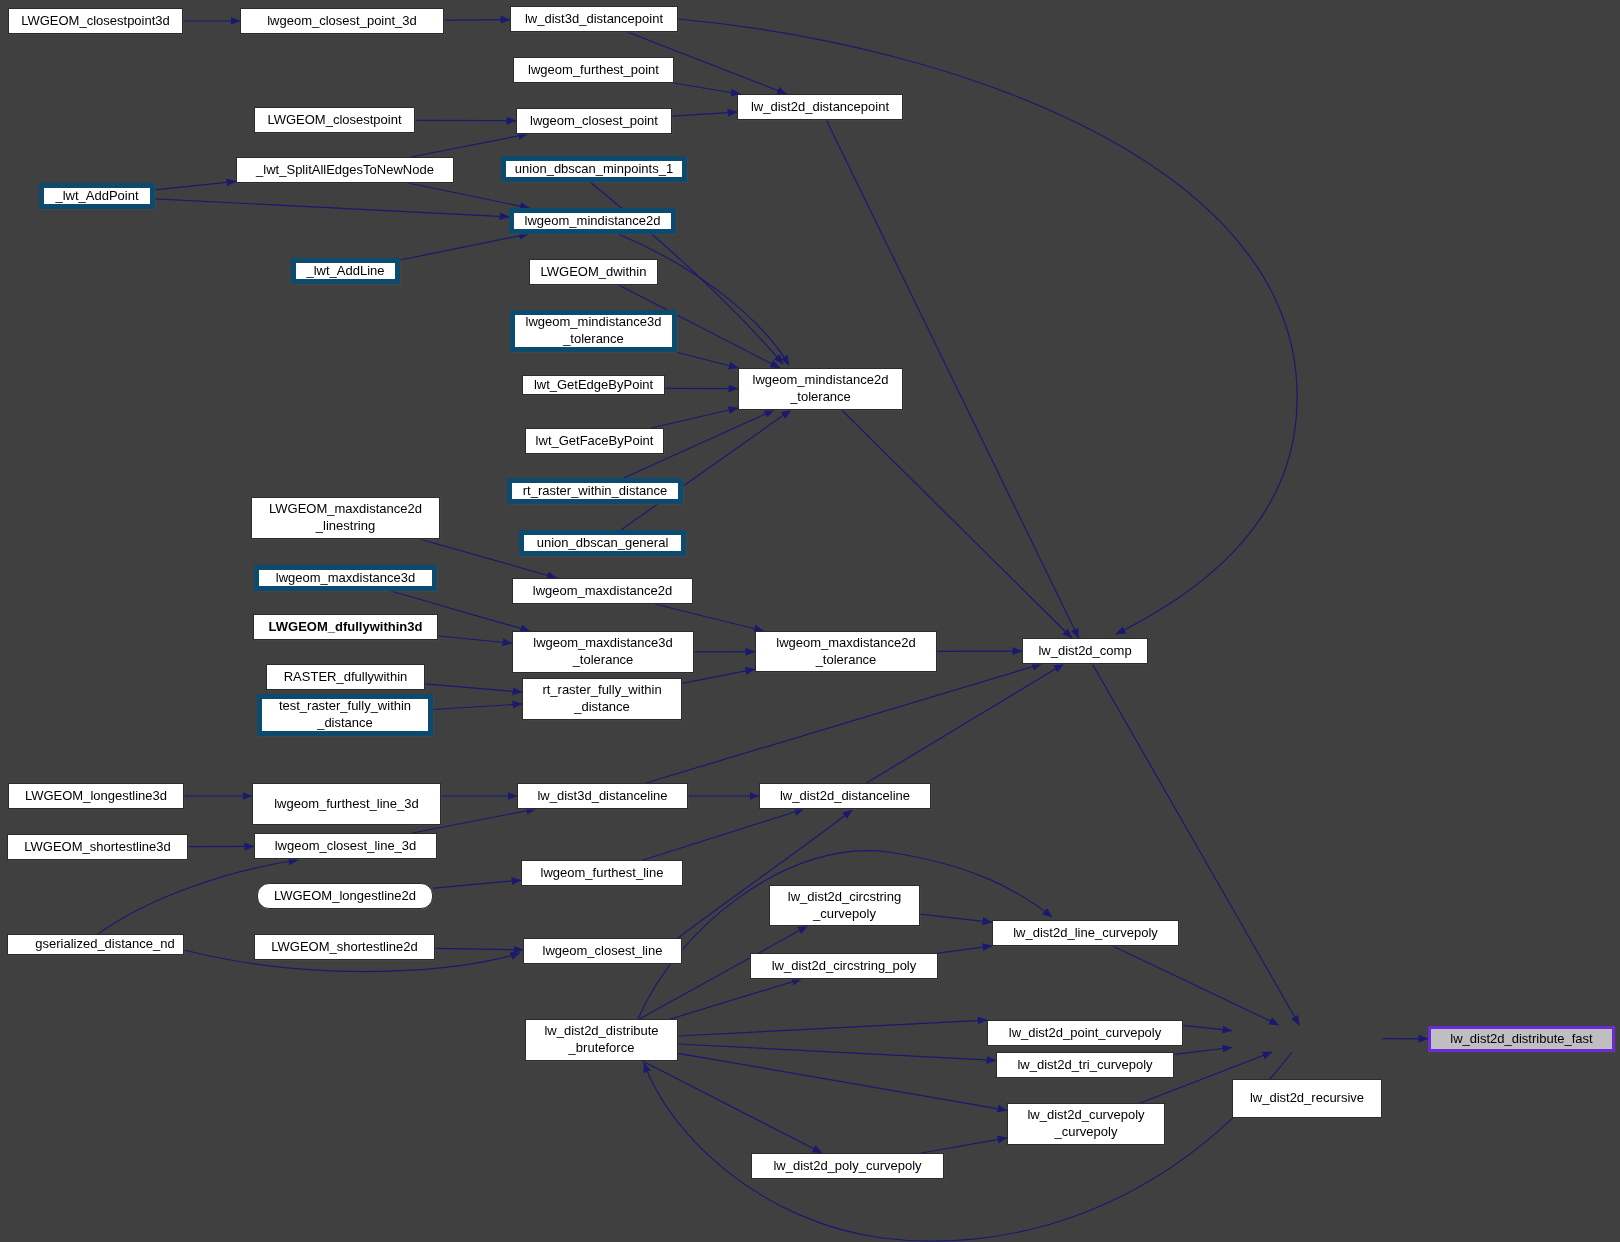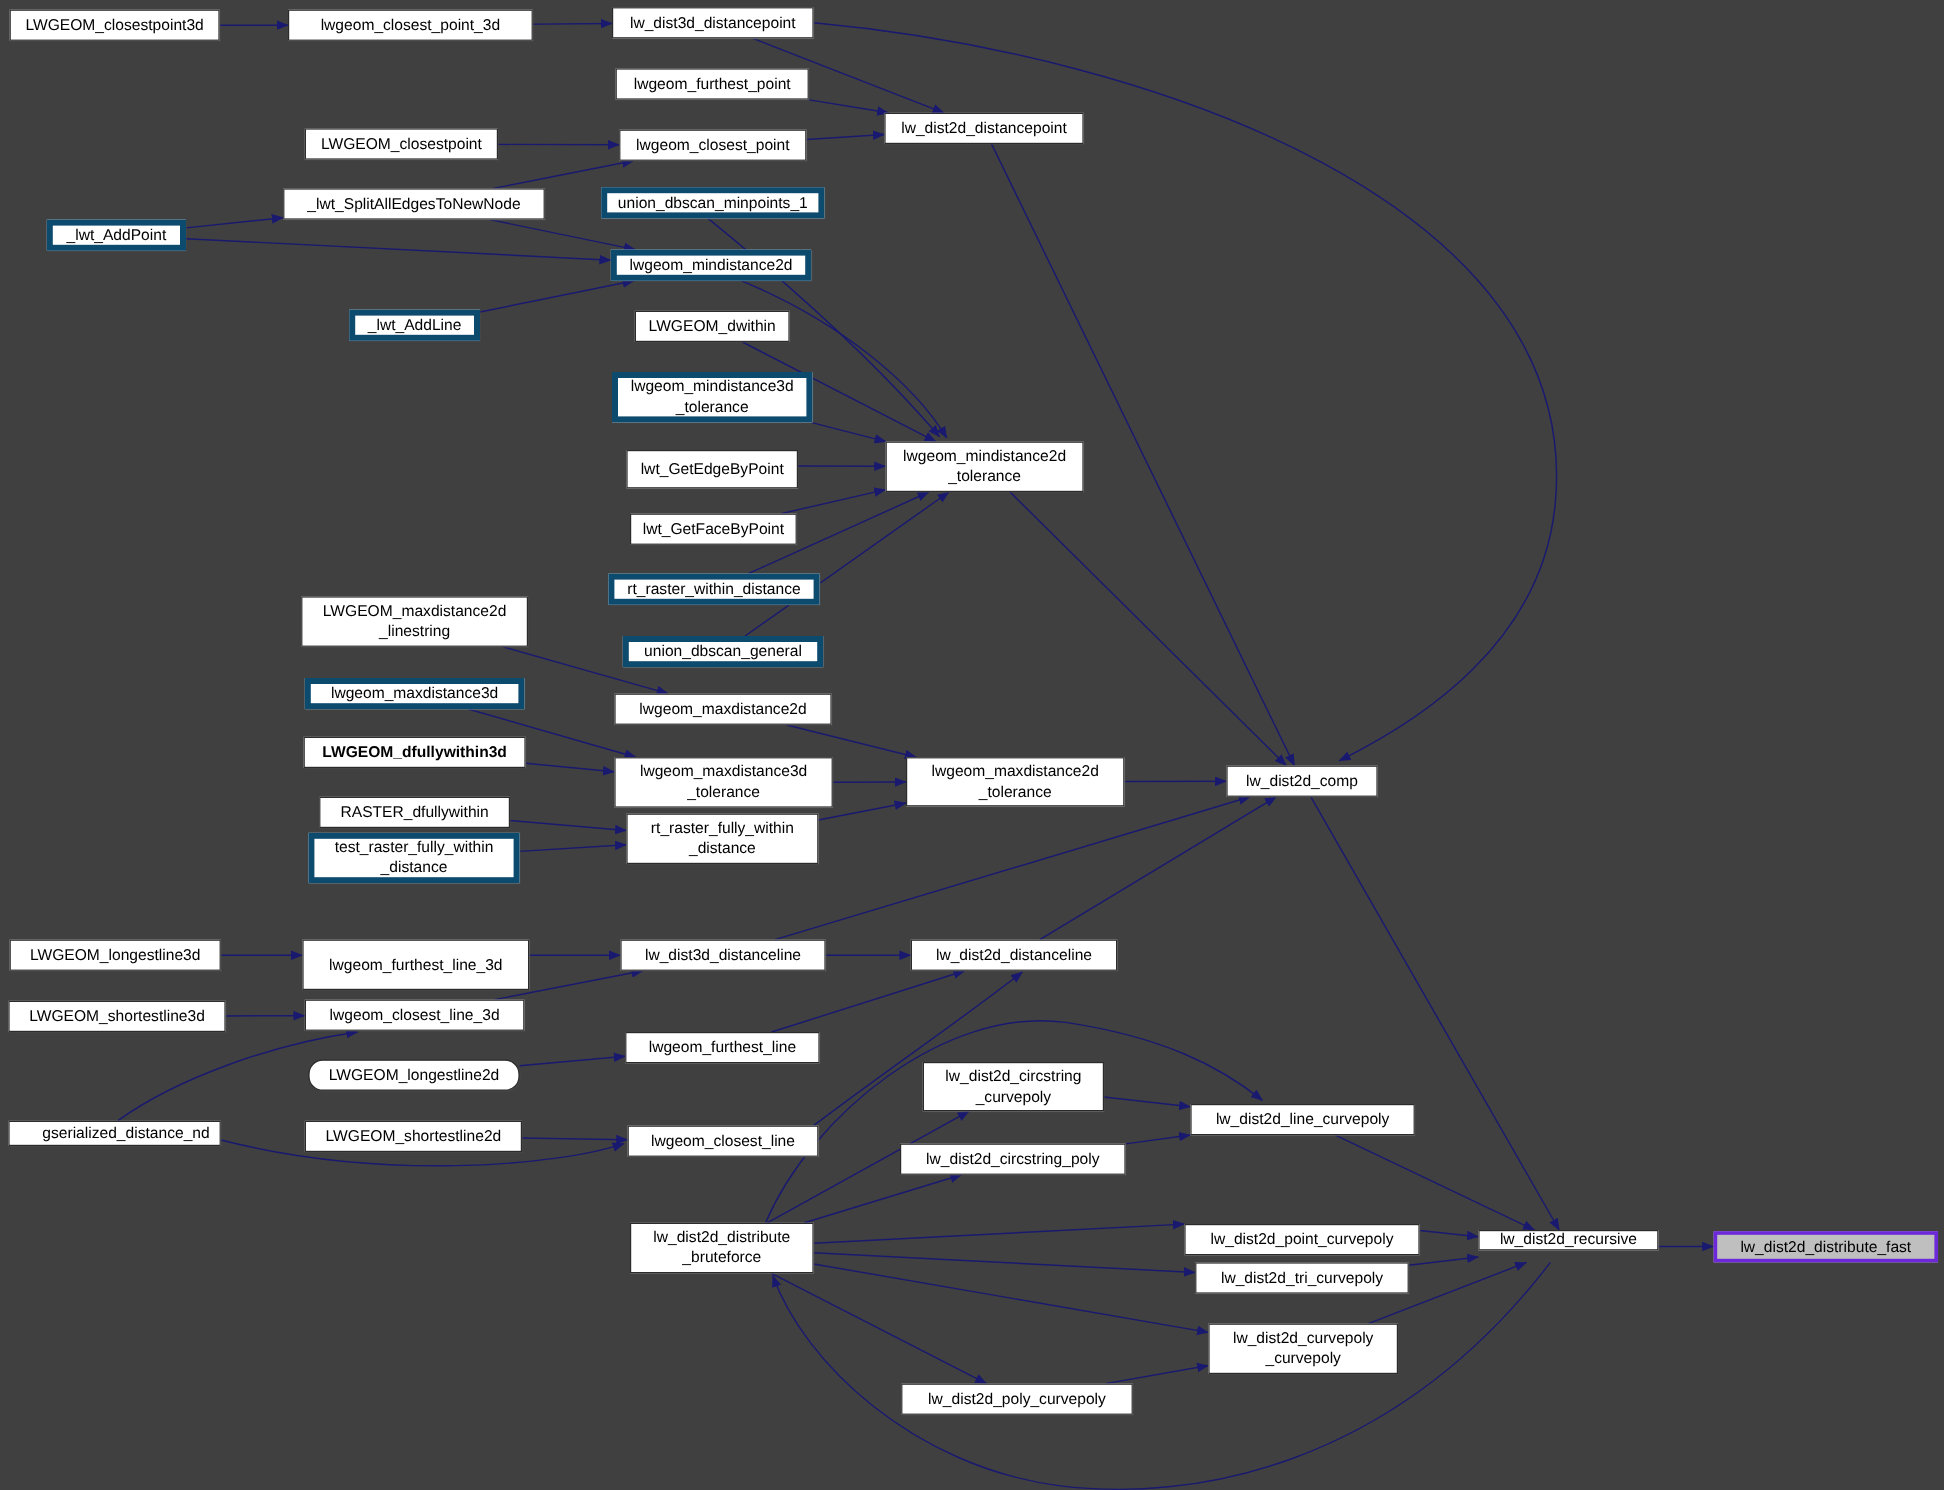--- a/index.html
+++ b/index.html
@@ -110,21 +110,21 @@
       <div class="node" style="left: 257px; top: 883px; width: 176px; height: 26px; border-radius: 12px;">LWGEOM_longestline2d</div>
       <div class="node" style="left: 254px; top: 934px; width: 181px; height: 26px;">LWGEOM_shortestline2d</div>
       <div class="node" style="left: 510px; top: 6px; width: 168px; height: 26px;">lw_dist3d_distancepoint</div>
       <div class="node" style="left: 513px; top: 57px; width: 161px; height: 26px;">lwgeom_furthest_point</div>
       <div class="node" style="left: 516px; top: 108px; width: 156px; height: 26px;">lwgeom_closest_point</div>
       <div class="node red" style="left: 501px; top: 156px; width: 186px; height: 26px;">union_dbscan_minpoints_1</div>
       <div class="node red" style="left: 509px; top: 208px; width: 167px; height: 26px;">lwgeom_mindistance2d</div>
       <div class="node" style="left: 529px; top: 259px; width: 129px; height: 26px;">LWGEOM_dwithin</div>
       <div class="node red" style="left: 510px; top: 310px; width: 167px; height: 42px;">lwgeom_mindistance3d
 _tolerance</div>
-      <div class="node" style="left: 522px; top: 375px; width: 143px; height: 32px;">lwt_GetEdgeByPoint</div>
+      <div class="node" style="left: 522px; top: 375px; width: 143px; height: 20px;">lwt_GetEdgeByPoint</div>
       <div class="node" style="left: 525px; top: 428px; width: 139px; height: 26px;">lwt_GetFaceByPoint</div>
       <div class="node red" style="left: 507px; top: 478px; width: 176px; height: 26px;">rt_raster_within_distance</div>
       <div class="node red" style="left: 519px; top: 530px; width: 167px; height: 26px;">union_dbscan_general</div>
       <div class="node" style="left: 512px; top: 578px; width: 181px; height: 26px;">lwgeom_maxdistance2d</div>
       <div class="node" style="left: 512px; top: 631px; width: 182px; height: 42px;">lwgeom_maxdistance3d
 _tolerance</div>
       <div class="node" style="left: 522px; top: 678px; width: 160px; height: 42px;">rt_raster_fully_within
 _distance</div>
       <div class="node" style="left: 517px; top: 783px; width: 171px; height: 26px;">lw_dist3d_distanceline</div>
       <div class="node" style="left: 521px; top: 860px; width: 162px; height: 26px;">lwgeom_furthest_line</div>
@@ -140,16 +140,16 @@
       <div class="node" style="left: 769px; top: 885px; width: 151px; height: 41px;">lw_dist2d_circstring
 _curvepoly</div>
       <div class="node" style="left: 750px; top: 953px; width: 188px; height: 26px;">lw_dist2d_circstring_poly</div>
       <div class="node" style="left: 751px; top: 1153px; width: 193px; height: 26px;">lw_dist2d_poly_curvepoly</div>
       <div class="node" style="left: 1022px; top: 638px; width: 126px; height: 26px;">lw_dist2d_comp</div>
       <div class="node" style="left: 992px; top: 920px; width: 187px; height: 26px;">lw_dist2d_line_curvepoly</div>
       <div class="node" style="left: 987px; top: 1020px; width: 196px; height: 26px;">lw_dist2d_point_curvepoly</div>
       <div class="node" style="left: 996px; top: 1052px; width: 178px; height: 26px;">lw_dist2d_tri_curvepoly</div>
       <div class="node" style="left: 1007px; top: 1103px; width: 158px; height: 42px;">lw_dist2d_curvepoly
 _curvepoly</div>
-      <div class="node" style="left: 1232px; top: 1025px; width: 150px; height: 17px;">lw_dist2d_recursive</div>
+      <div class="node" style="left: 1232px; top: 1079px; width: 150px; height: 39px;">lw_dist2d_recursive</div>
       <div class="node target" style="left: 1428px; top: 1026px; width: 187px; height: 26px;">lw_dist2d_distribute_fast</div>
     </div>
 </div>
 
 </body></html>

